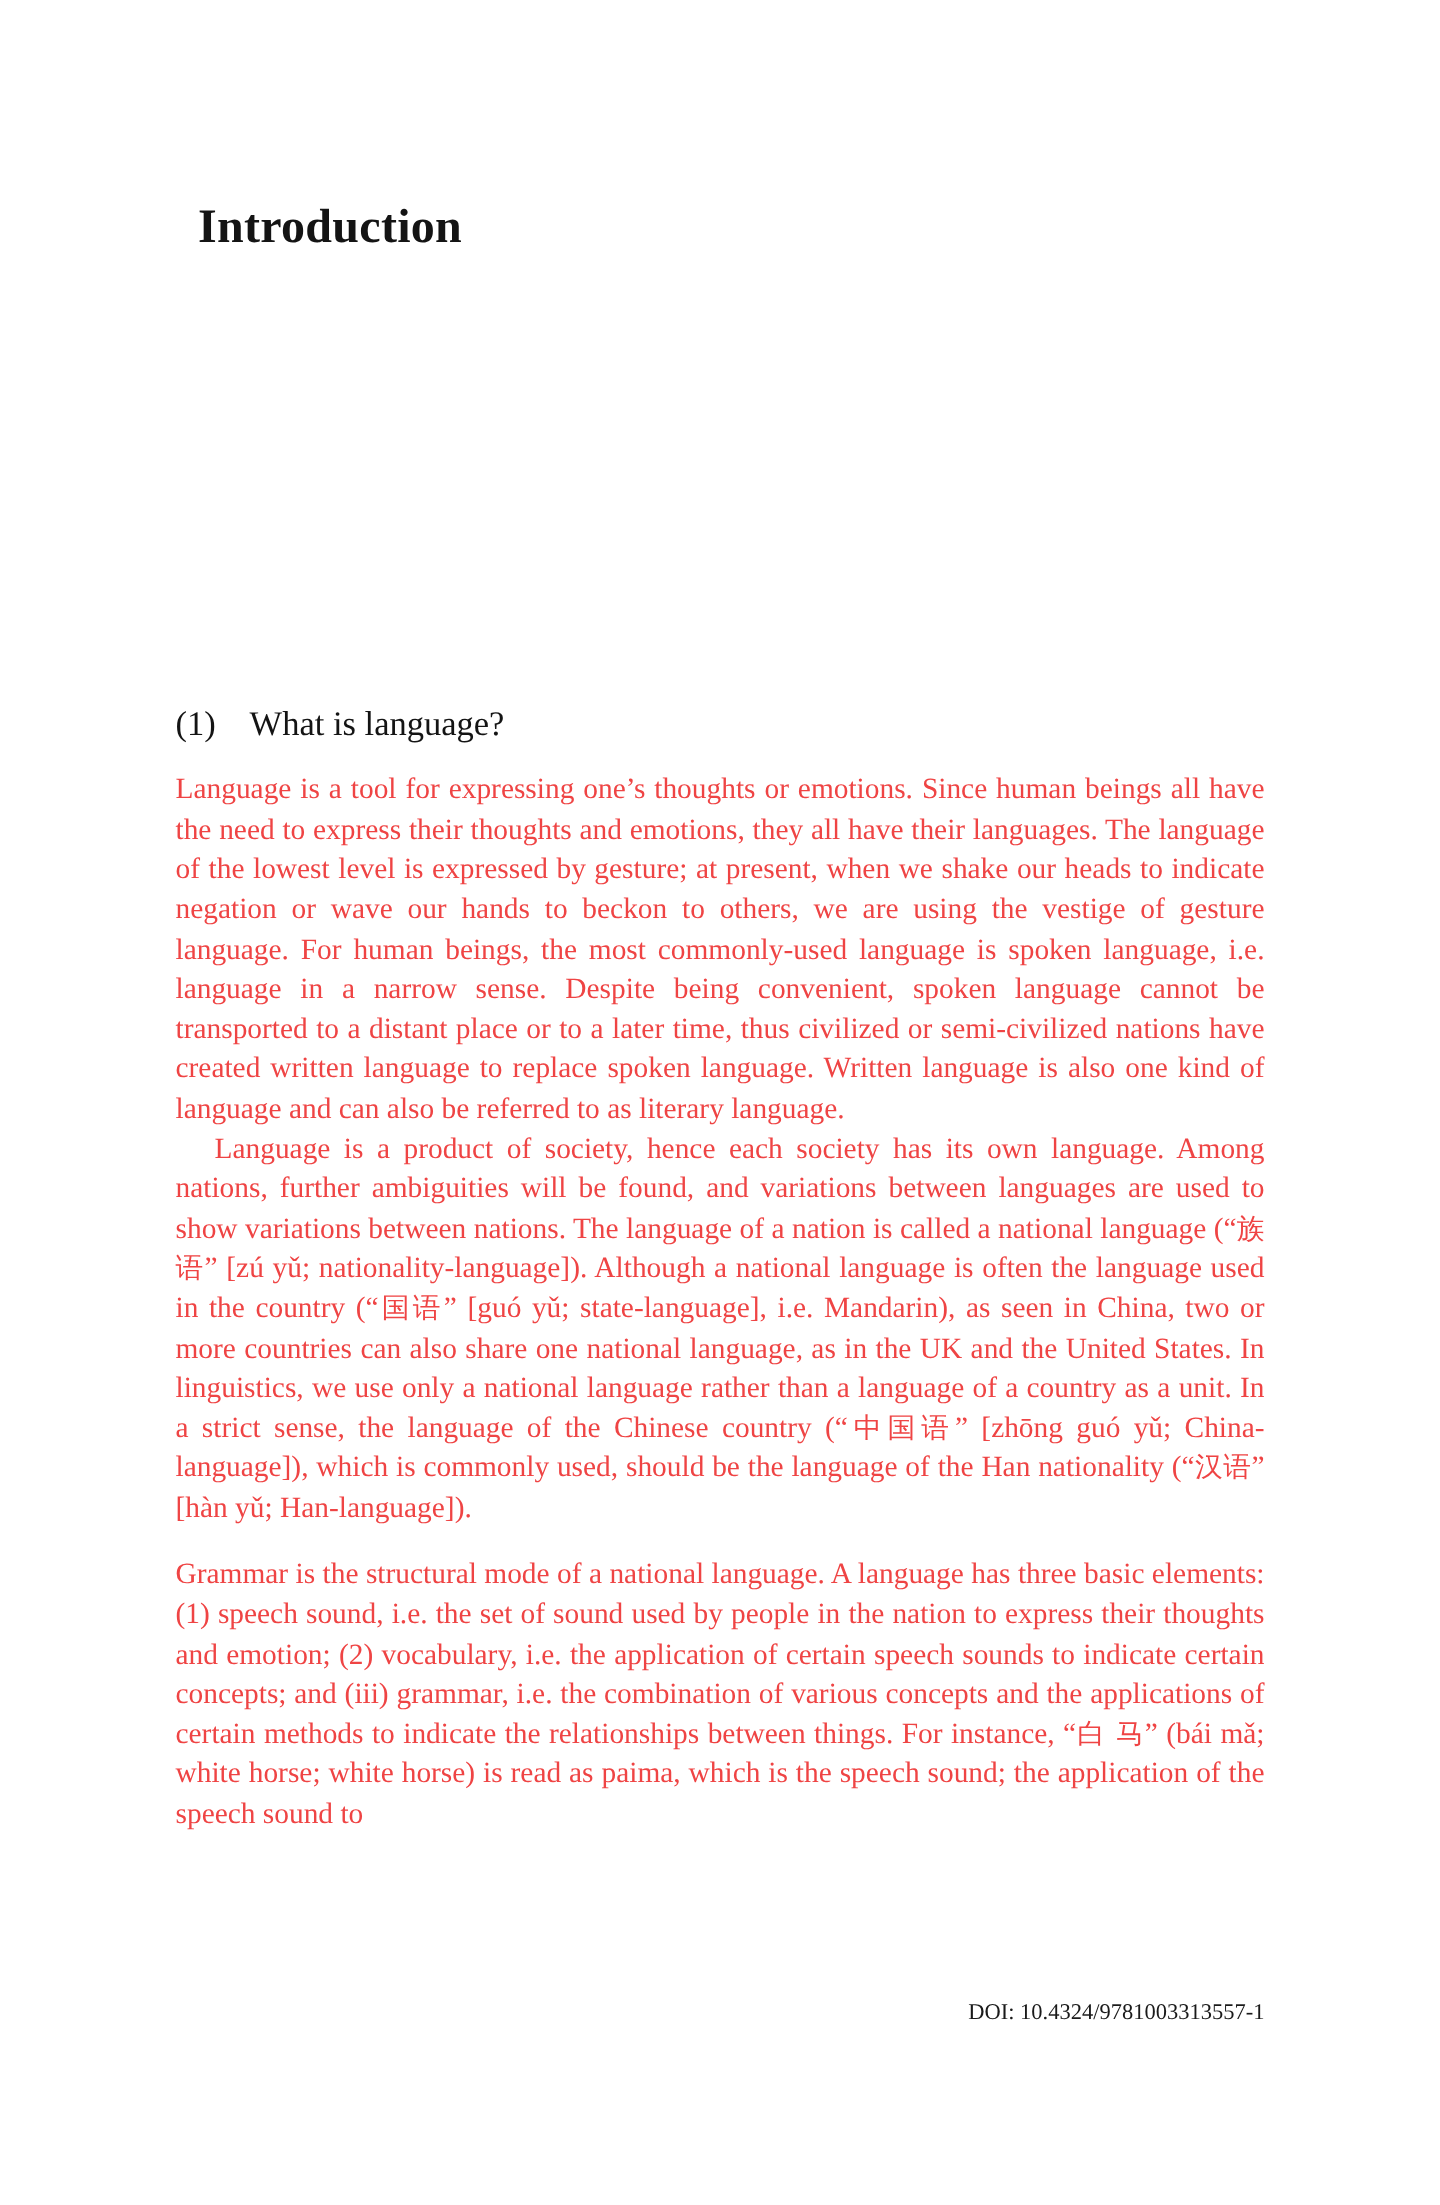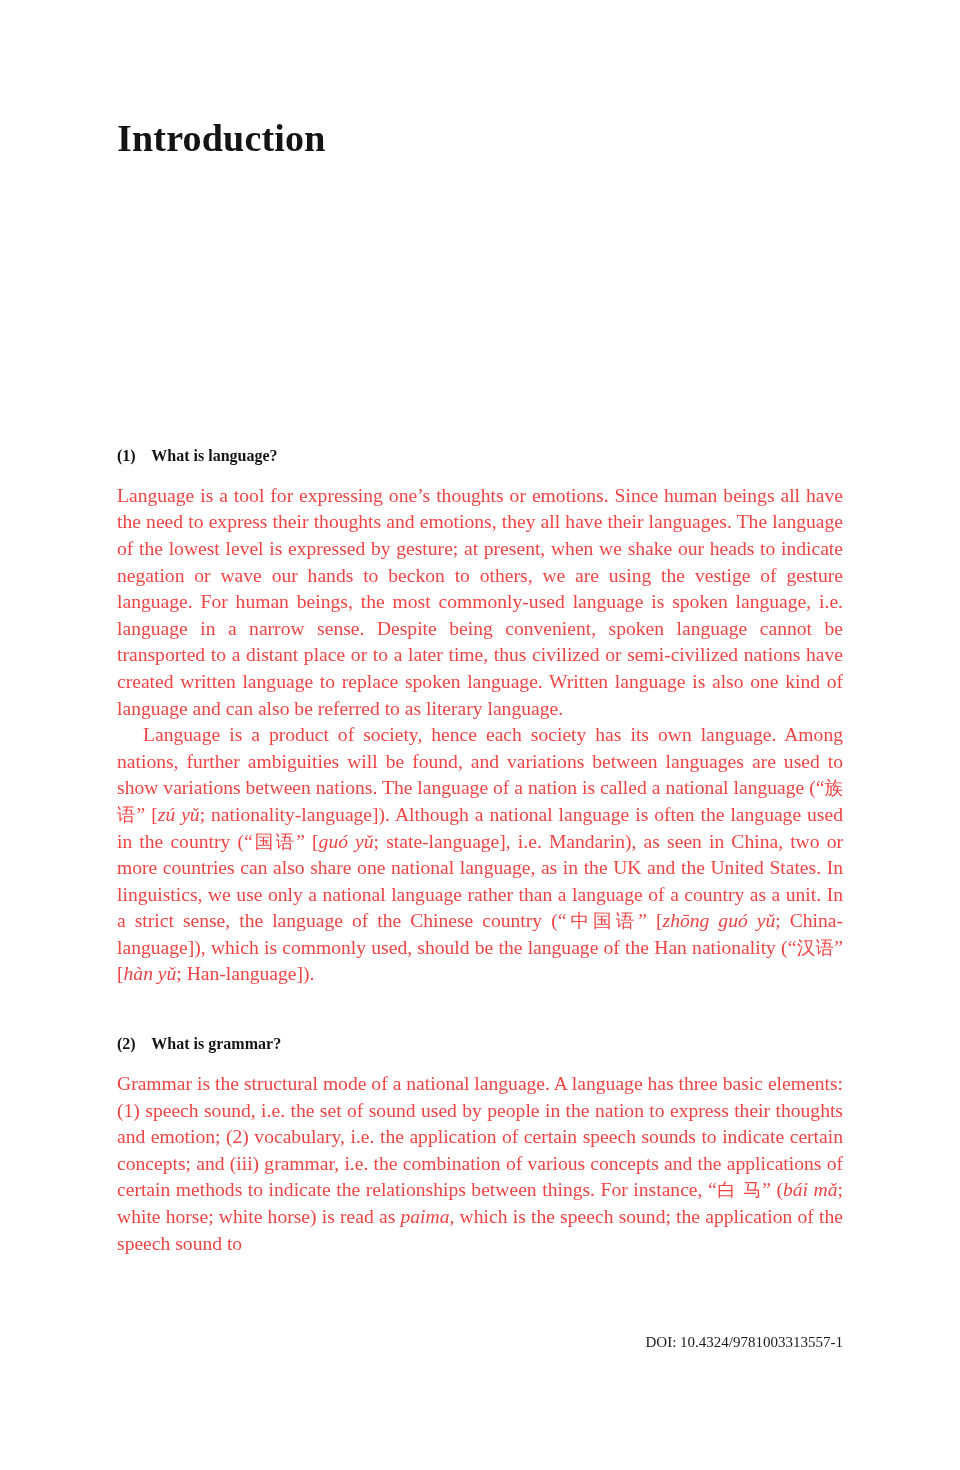--- a/index.html
+++ b/index.html
@@ -16,31 +16,31 @@
     color: #1a1a1a;
     overflow: hidden;
   }
   .content {
     position: absolute;
     left: 117px;
     top: 0;
     width: 726px;
   }
   .chapter-title {
-    font-size: 38px;
+    font-size: 32px;
     font-weight: bold;
     line-height: 1.1;
-    margin: 0;
+    margin: 15px;
     padding-top: 118px;
     letter-spacing: 0.2px;
     color: #141414;
   }
   .section-heading {
-    font-size: 16px;
-    font-weight: bold;
+    font-size: 23px;
+    font-weight: normal;
     margin: 0;
     color: #141414;
     white-space: pre;
   }
   .sec1-heading { padding-top: 287px; }
   .sec2-heading { padding-top: 47px; }
   .body-par {
     font-size: 19.6px;
     line-height: 26.6px;
     text-align: justify;
@@ -48,21 +48,21 @@
     margin: 0;
     color: #ef4444;
     hyphens: none;
   }
   .par-after-heading { margin-top: 18px; }
   .par-indent { text-indent: 26px; }
   .cjk {
     font-family: "DejaVu Sans", sans-serif;
     font-size: 18.5px;
   }
-  .it { font-style: italic; }
+  .it { }
   .doi {
     position: absolute;
     left: 117px;
     top: 1334px;
     width: 726px;
     text-align: right;
     font-size: 15px;
     color: #1a1a1a;
   }
 </style>
@@ -73,20 +73,19 @@
   <div class="content">
 
     <h1 class="chapter-title">Introduction</h1>
 
     <h2 class="section-heading sec1-heading">(1)    What is language?</h2>
 
     <p class="body-par par-after-heading">Language is a tool for expressing one’s thoughts or emotions. Since human beings all have the need to express their thoughts and emotions, they all have their languages. The language of the lowest level is expressed by gesture; at present, when we shake our heads to indicate negation or wave our hands to beckon to others, we are using the vestige of gesture language. For human beings, the most commonly-used language is spoken language, i.e. language in a narrow sense. Despite being convenient, spoken language cannot be transported to a distant place or to a later time, thus civilized or semi-civilized nations have created written language to replace spoken language. Written language is also one kind of language and can also be referred to as literary language.</p>
 
     <p class="body-par par-indent" id="par-2">Language is a product of society, hence each society has its own language. Among nations, further ambiguities will be found, and variations between languages are used to show variations between nations. The language of a nation is called a national language (“<span class="cjk">族语</span>” [<span class="it">zú yǔ</span>; nationality-language]). Although a national language is often the language used in the country (“<span class="cjk">国语</span>” [<span class="it">guó yǔ</span>; state-language], i.e. Mandarin), as seen in China, two or more countries can also share one national language, as in the UK and the United States. In linguistics, we use only a national language rather than a language of a country as a unit. In a strict sense, the language of the Chinese country (“<span class="cjk">中国语</span>” [<span class="it">zhōng guó yǔ</span>; China-language]), which is commonly used, should be the language of the Han nationality (“<span class="cjk">汉语</span>” [<span class="it">hàn yǔ</span>; Han-language]).</p>
 
-    <h2 class="section-heading sec2-heading">(2)    What is grammar?</h2>
 
     <p class="body-par par-after-heading" id="par-3">Grammar is the structural mode of a national language. A language has three basic elements: (1) speech sound, i.e. the set of sound used by people in the nation to express their thoughts and emotion; (2) vocabulary, i.e. the application of certain speech sounds to indicate certain concepts; and (iii) grammar, i.e. the combination of various concepts and the applications of certain methods to indicate the relationships between things. For instance, “<span class="cjk">白 马</span>” (<span class="it">bái mǎ</span>; white  horse; white horse) is read as <span class="it">paima</span>, which is the speech sound; the application of the speech sound to</p>
 
   </div>
 
   <div class="doi">DOI: 10.4324/9781003313557-1</div>
 </div>
 
 </body></html>

